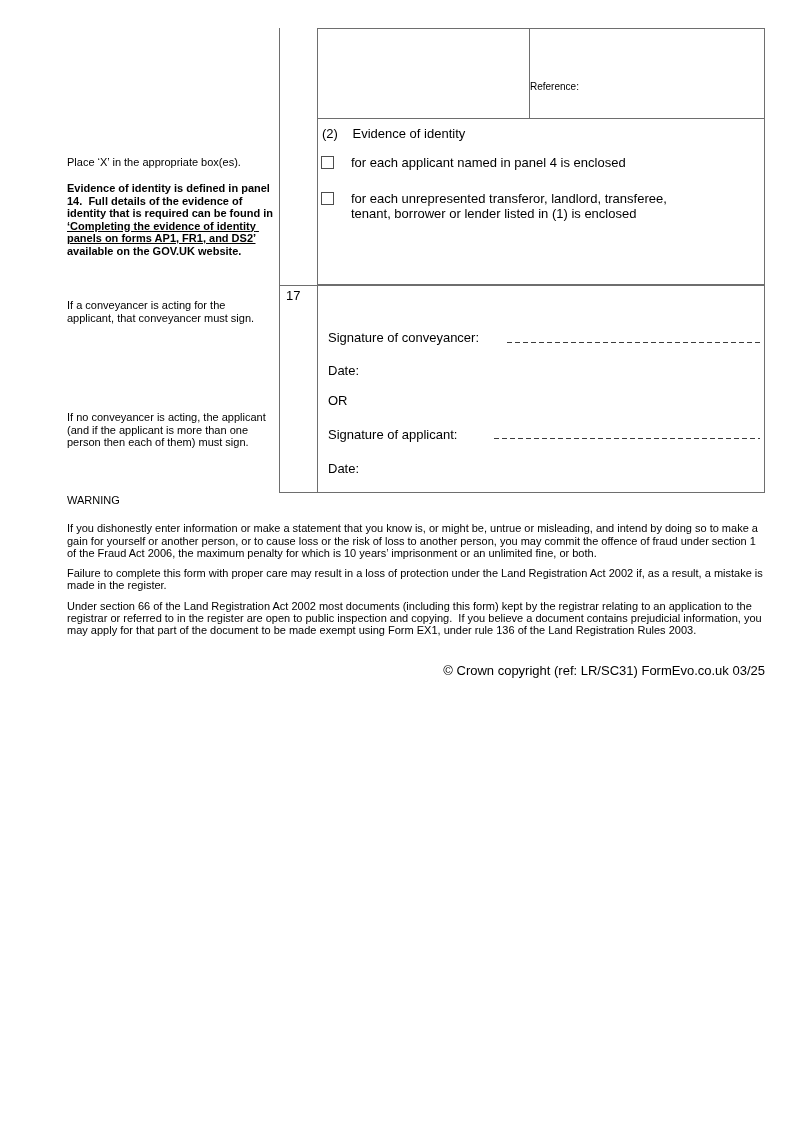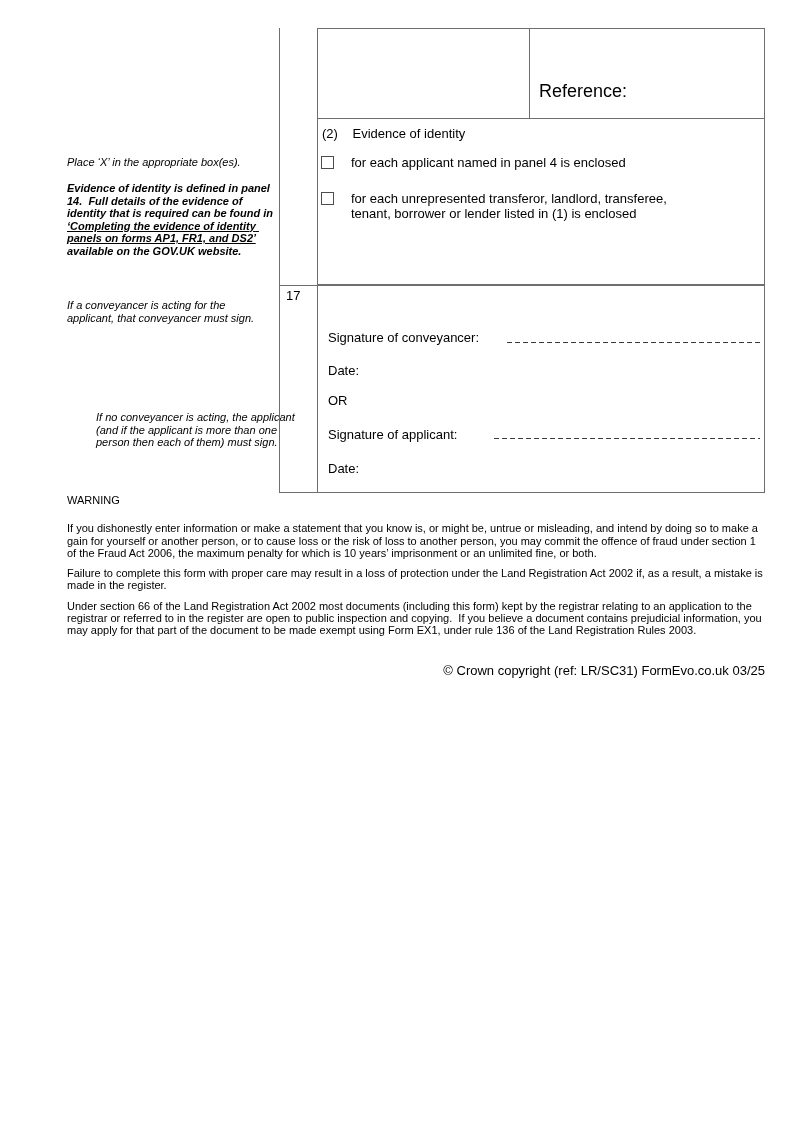--- a/index.html
+++ b/index.html
@@ -14,27 +14,26 @@
   }
 
   
   .note {
     position: absolute;
     left: 67px;
     width: 208px;
     font-size: 11px;
     line-height: 12.5px;
     white-space: pre-wrap;
-    font-style: italic;
   }
   .note-place-x   { top: 156px; }
   .note-evidence  { top: 182px; font-weight: bold; }
   .note-evidence .guidance-link { text-decoration: underline; }
   .note-conveyancer    { top: 299px; }
-  .note-no-conveyancer { top: 411px; margin-left: 29px; }
+  .note-no-conveyancer { top: 411px; }
 
   
   .num-col-rule {
     position: absolute;
     left: 279px; top: 28px;
     width: 1px; height: 257px;
     background: #6e6e6e;
   }
 
   
@@ -51,22 +50,22 @@
     border-bottom: 1px solid #6e6e6e;
     box-sizing: border-box;
   }
   .ref-cell {
     position: absolute;
     left: 211px; top: 0; right: 0; bottom: 0;
     border-left: 1px solid #6e6e6e;
   }
   .ref-label {
     position: absolute;
-    left: 9px; top: 52px;
-    font-size: 18px;
+    left: 0; top: 52px;
+    font-size: 10px;
     text-align: right;
   }
   .evidence-panel { position: relative; height: 165px; }
   .evidence-title {
     position: absolute;
     left: 4px; top: 7px;
     font-size: 13px;
   }
   .evidence-title .panel-num { display: inline-block; }
   .evidence-title .panel-title { display: inline-block; margin-left: 11px; }

